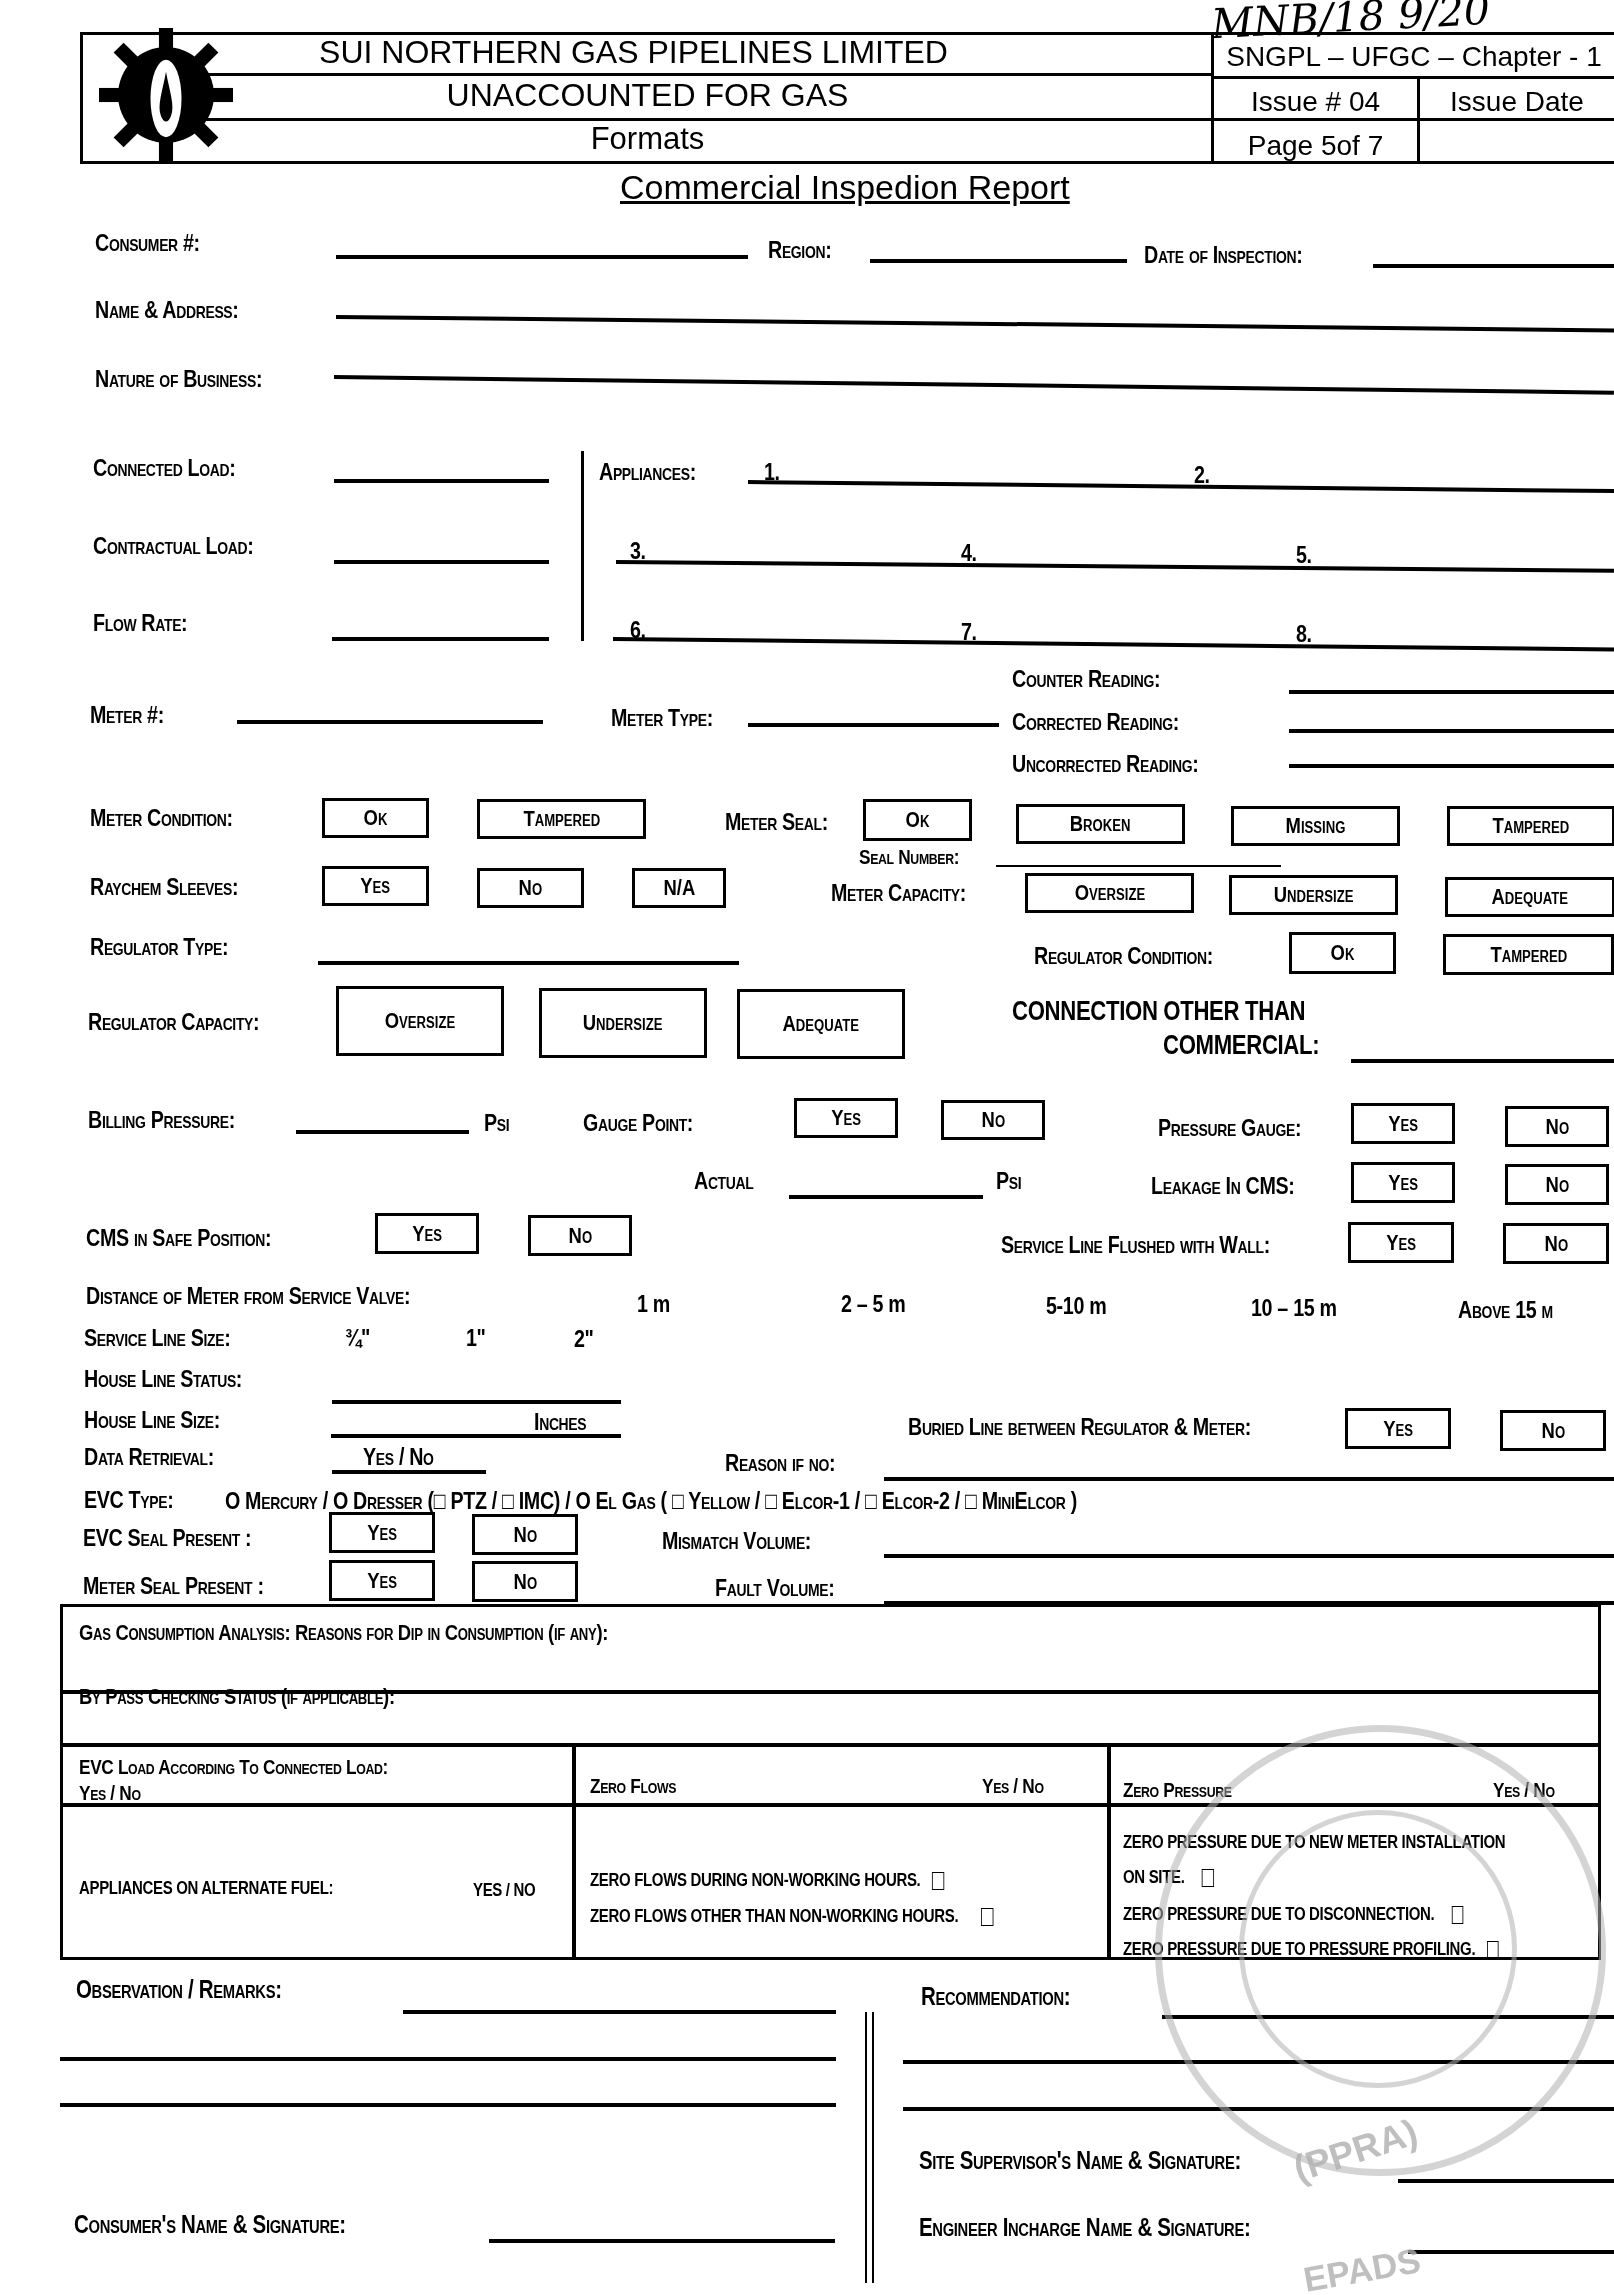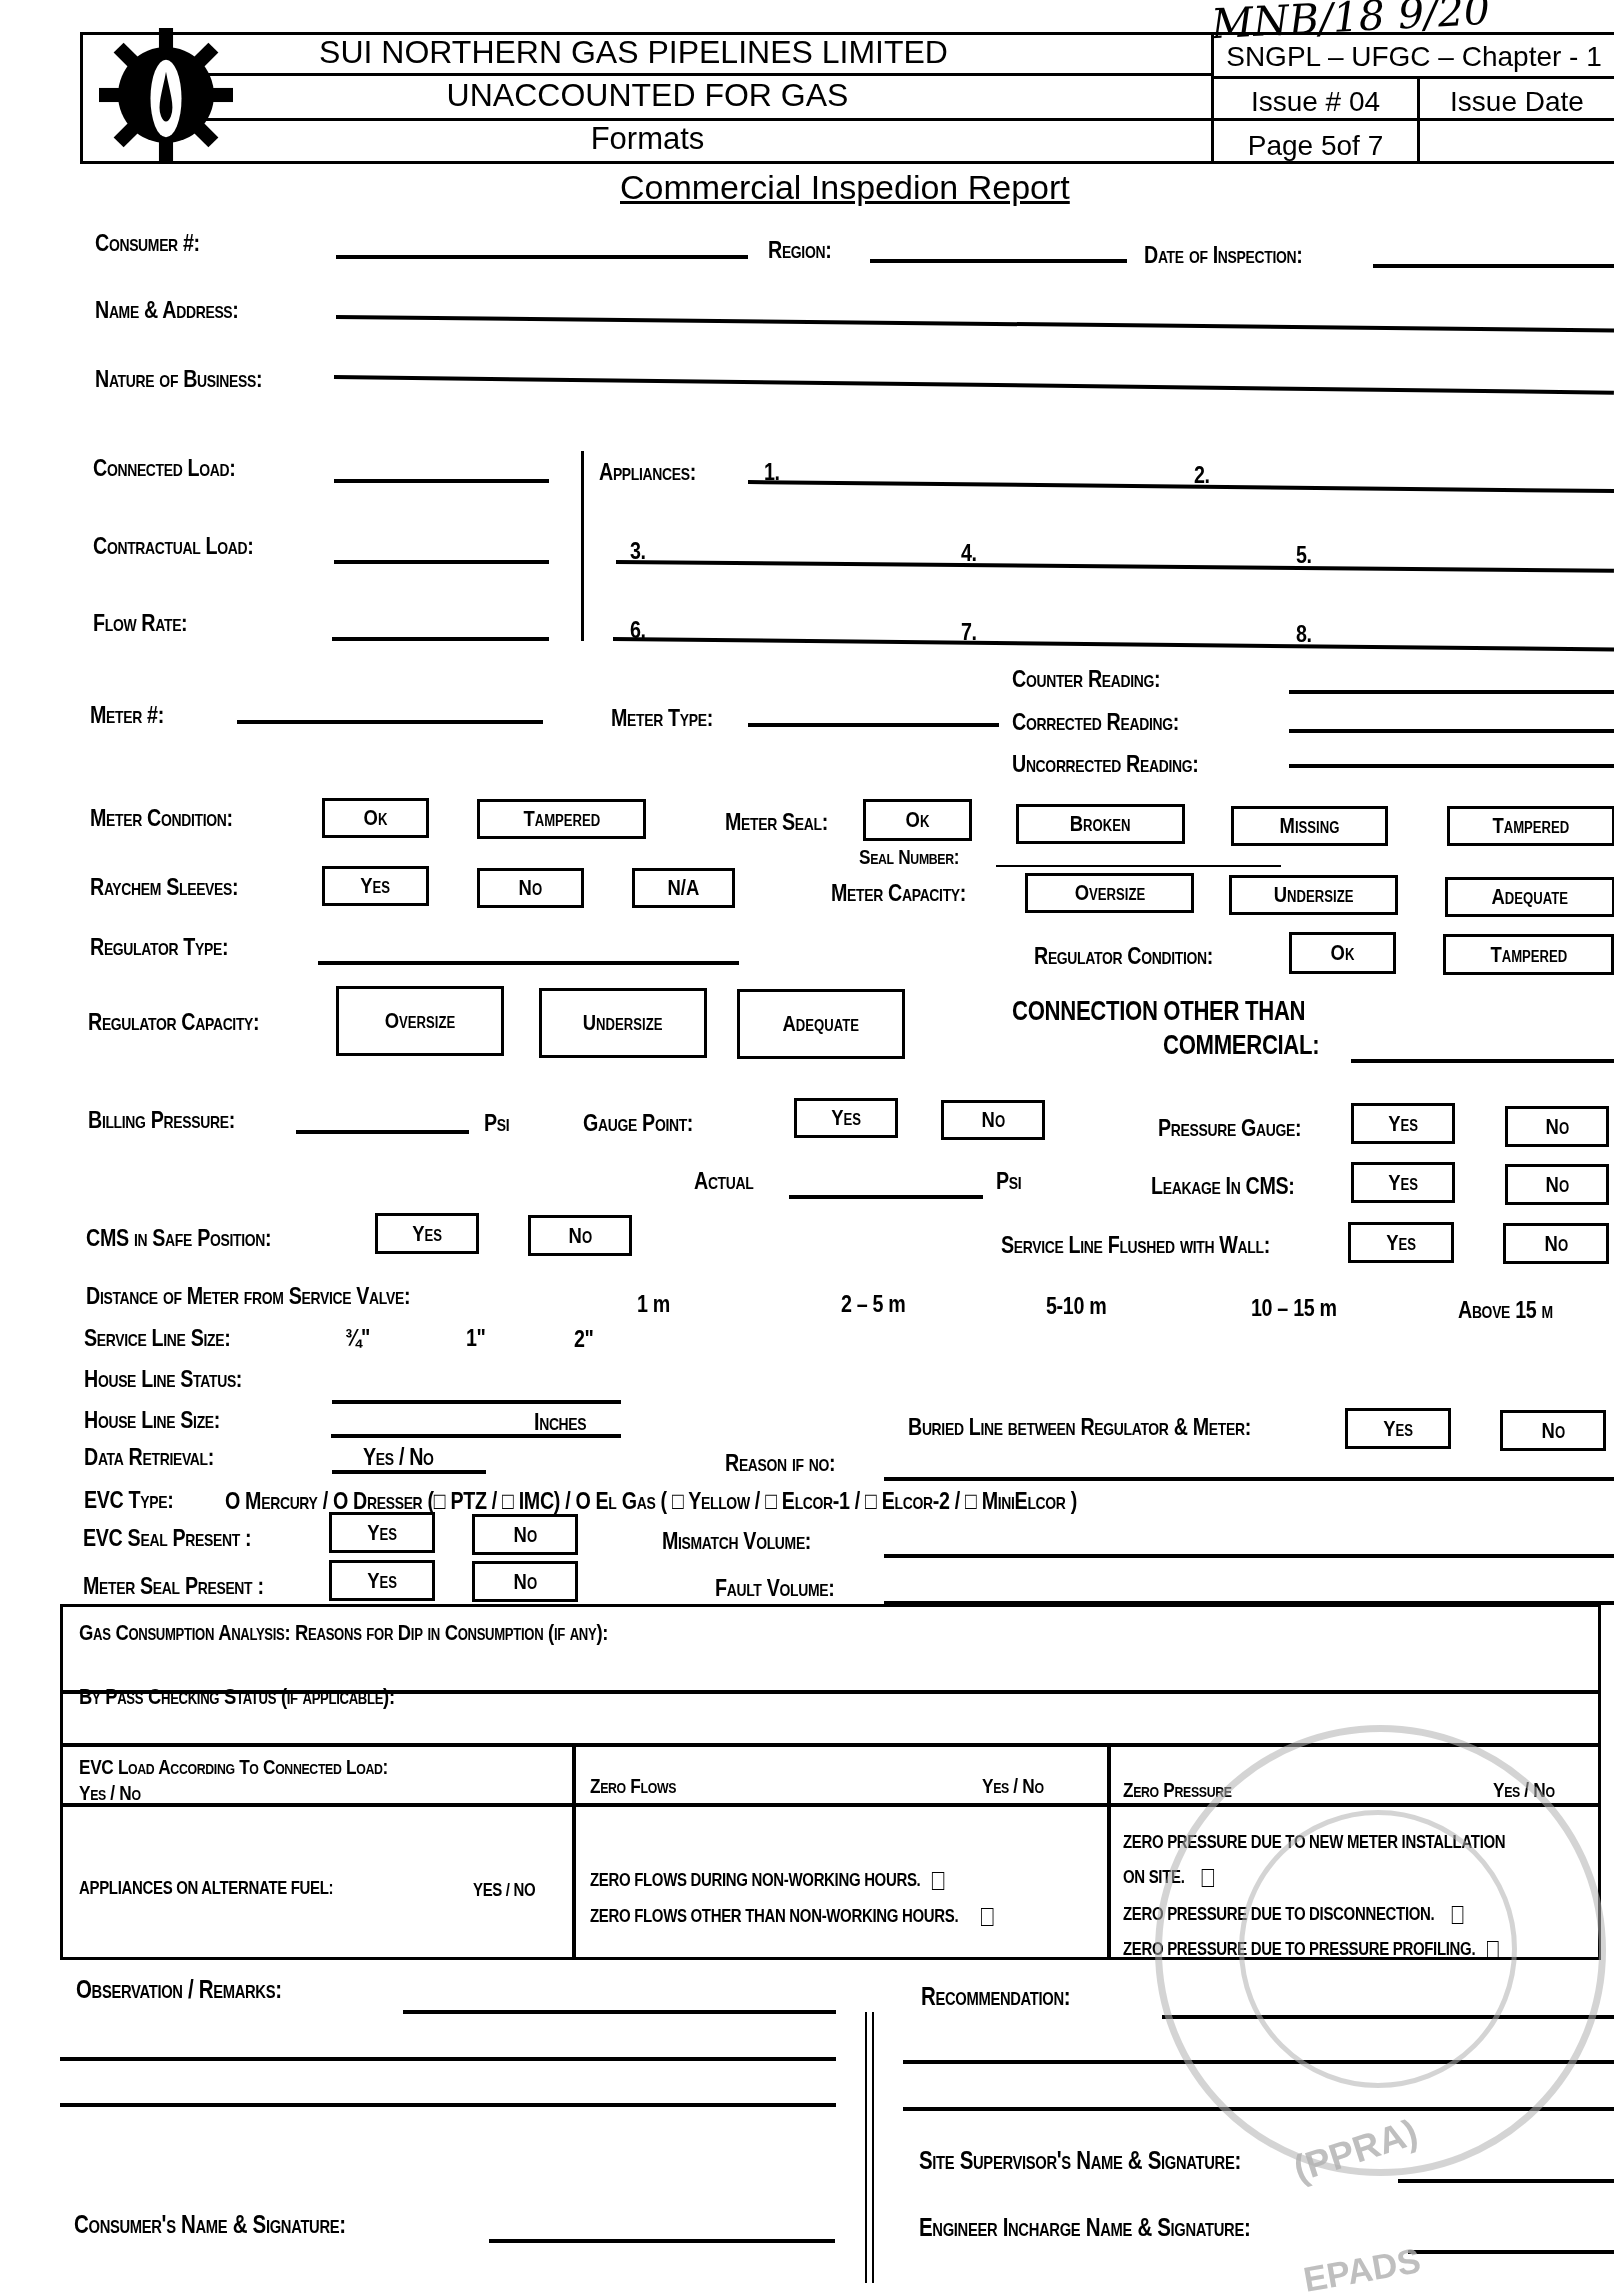--- a/index.html
+++ b/index.html
@@ -108,37 +108,37 @@
 <div class="box" style="left:477px;top:799px;width:169px;height:40px;">
     <span>Tampered</span>
   </div>
 <div class="abs sc" style="left:725px;top:808px;">Meter Seal:</div>
 <div class="box" style="left:863px;top:799px;width:109px;height:42px;">
     <span>Ok</span>
   </div>
 <div class="box" style="left:1016px;top:804px;width:169px;height:40px;">
     <span>Broken</span>
   </div>
-<div class="box" style="left:1231px;top:806px;width:157px;height:40px;">
+<div class="box" style="left:1231px;top:806px;width:169px;height:40px;">
     <span>Missing</span>
   </div>
 <div class="box" style="left:1447px;top:806px;width:168px;height:40px;">
     <span>Tampered</span>
   </div>
 <div class="abs sc" style="left:859px;top:845px;font-size:21px;">Seal Number:</div>
 <div class="line" style="left:996px;top:865px;width:285px;height:2.1px;"></div>
 
 <div class="abs sc" style="left:90px;top:873px;">Raychem Sleeves:</div>
 <div class="box" style="left:322px;top:866px;width:107px;height:40px;">
     <span>Yes</span>
   </div>
 <div class="box" style="left:477px;top:868px;width:107px;height:40px;">
     <span>No</span>
   </div>
-<div class="box" style="left:632px;top:868px;width:103px;height:40px;">
+<div class="box" style="left:632px;top:868px;width:94px;height:40px;">
     <span>N/A</span>
   </div>
 <div class="abs sc" style="left:831px;top:879px;">Meter Capacity:</div>
 <div class="box" style="left:1025px;top:873px;width:169px;height:40px;">
     <span>Oversize</span>
   </div>
 <div class="box" style="left:1229px;top:875px;width:169px;height:40px;">
     <span>Undersize</span>
   </div>
 <div class="box" style="left:1445px;top:877px;width:170px;height:40px;">

